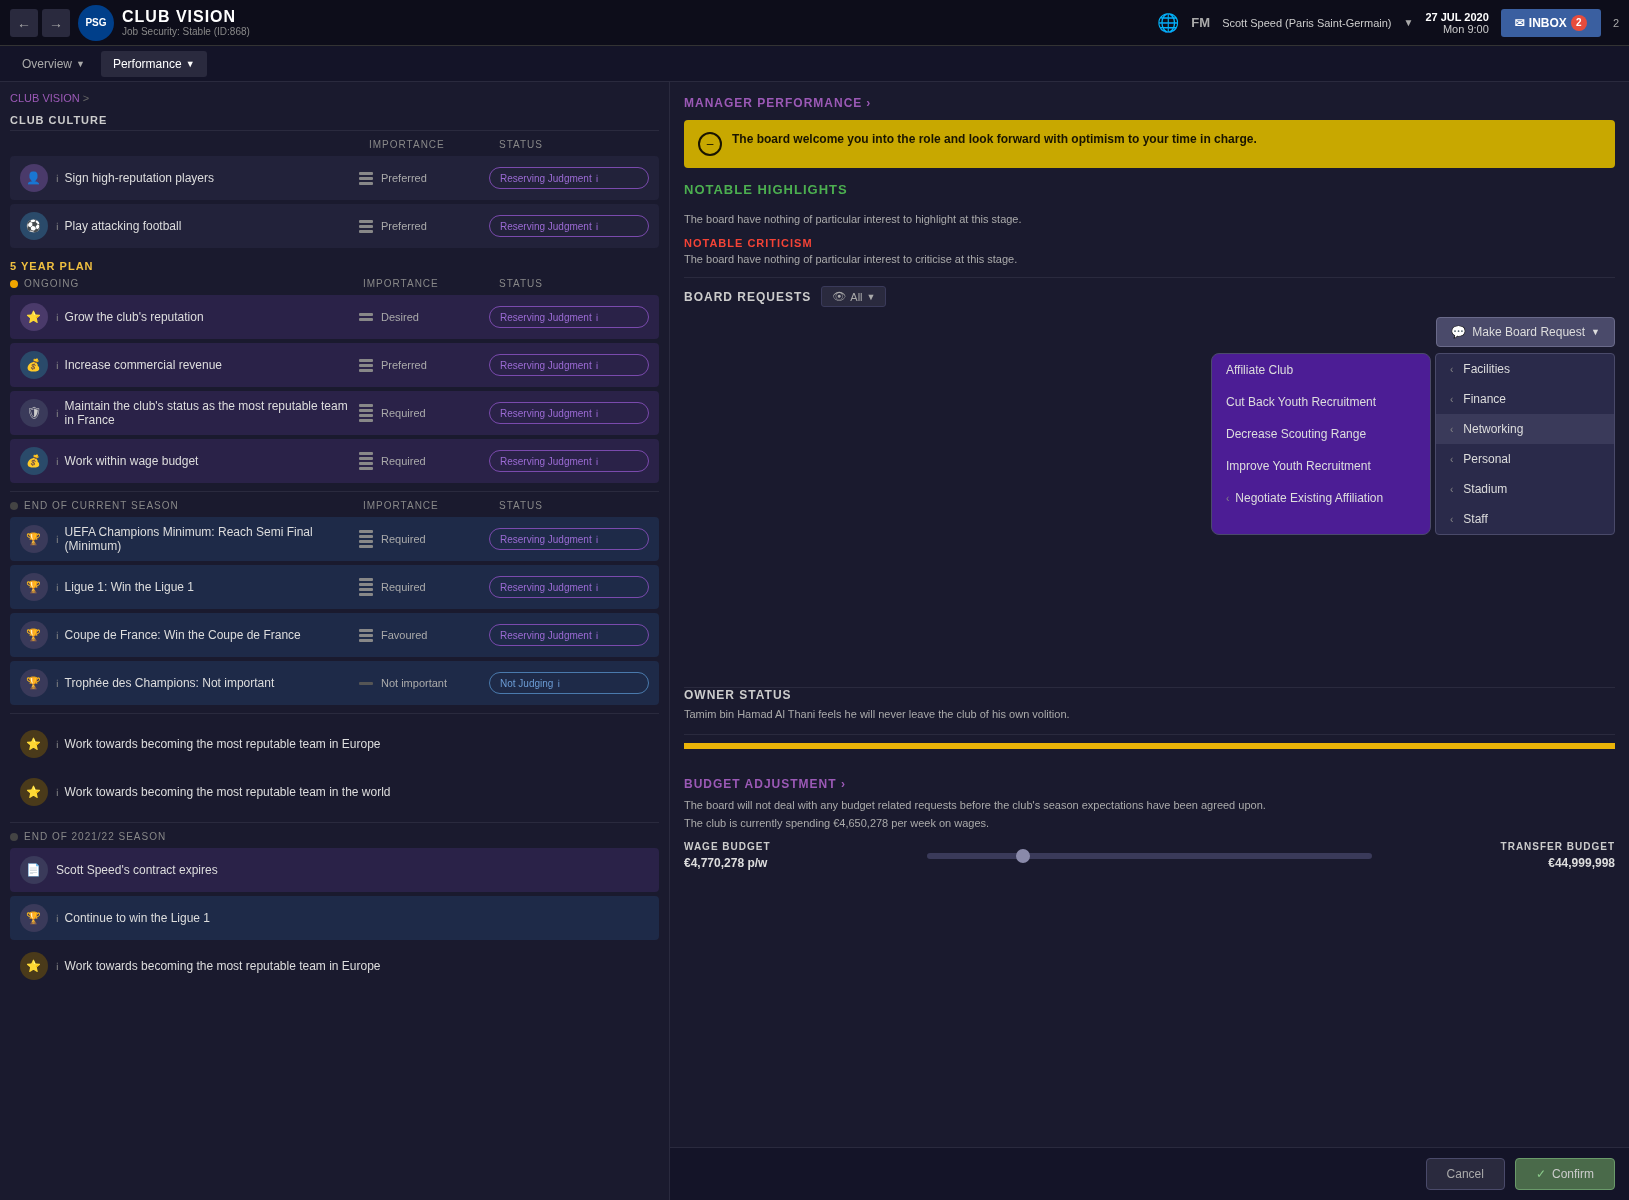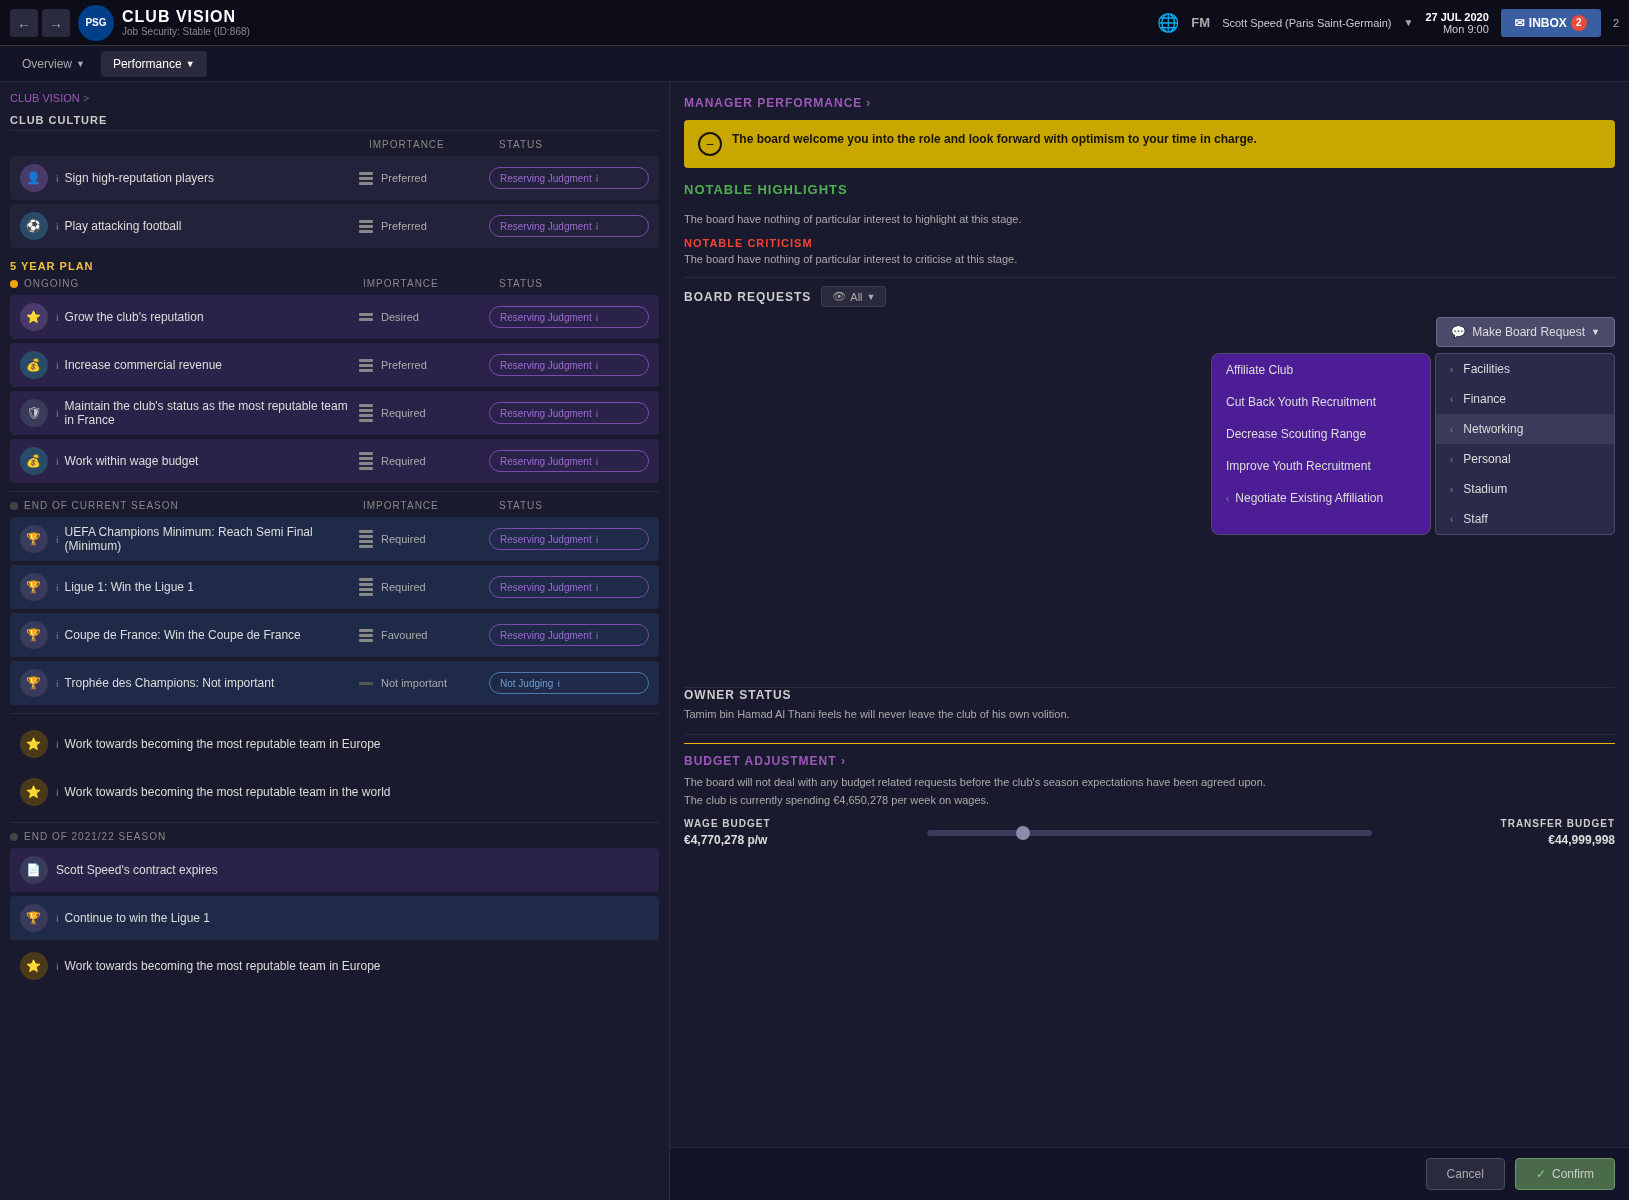--- a/index.html
+++ b/index.html
@@ -87,21 +87,21 @@
     .dropdown-item.active { background: #3a3a5a; }
     .dropdown-arrow { color: #888; font-size: 10px; margin-right: 4px; }
 
     .sub-dropdown { background: #4c1d95; border: 1px solid #4a4a6a; border-radius: 8px; min-width: 220px; margin-right: 4px; }
     .sub-item { padding: 9px 14px; color: #ddd; font-size: 12px; cursor: pointer; display: flex; align-items: center; gap: 6px; }
 
     .owner-status-section { margin-top: 16px; border-top: 1px solid #2a2a3e; }
     .owner-status-title { color: #ccc; font-weight: bold; font-size: 12px; letter-spacing: 1px; margin-bottom: 6px; }
     .owner-text { color: #aaa; font-size: 11px; margin-bottom: 14px; }
 
-    .budget-section { padding-top: 10px; border-top: 1px solid #eab308; }
+    .budget-section { padding-top: 28px; border-top: 6px solid #eab308; }
     .budget-title { color: #9b59b6; font-size: 12px; font-weight: bold; letter-spacing: 1px; margin-bottom: 8px; cursor: pointer; }
     .budget-text { color: #aaa; font-size: 11px; margin-bottom: 6px; }
 
     .budget-row { display: flex; align-items: center; gap: 10px; margin-top: 12px; }
     .budget-col { flex: 1; }
     .budget-col-right { text-align: right; }
     .budget-label { color: #ccc; font-size: 10px; font-weight: bold; letter-spacing: 1px; margin-bottom: 4px; }
     .budget-value { color: #ddd; font-size: 12px; font-weight: bold; }
     .budget-slider { flex: 2; height: 6px; background: #3a3a5a; border-radius: 3px; position: relative; margin: 0 10px; }
     .budget-slider-thumb { width: 14px; height: 14px; background: #8a8aaa; border-radius: 50%; position: absolute; top: -4px; left: 20%; cursor: pointer; }

